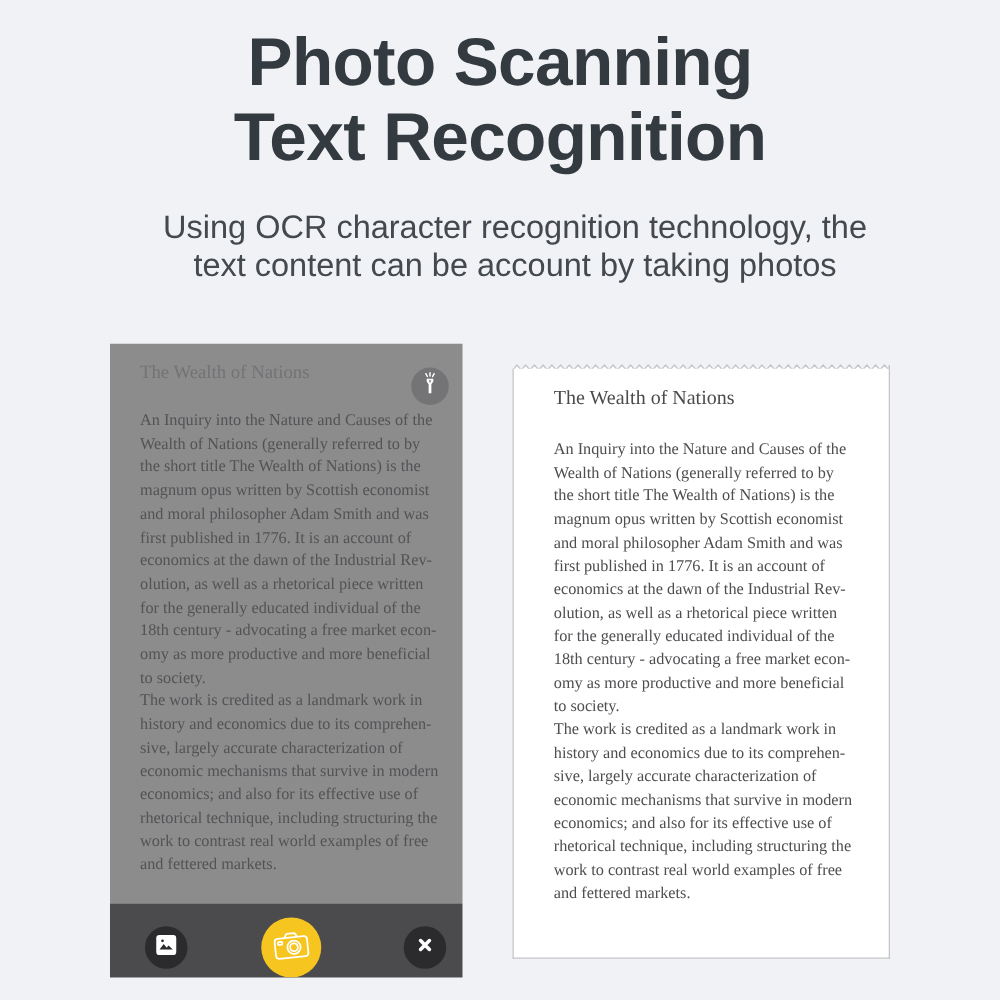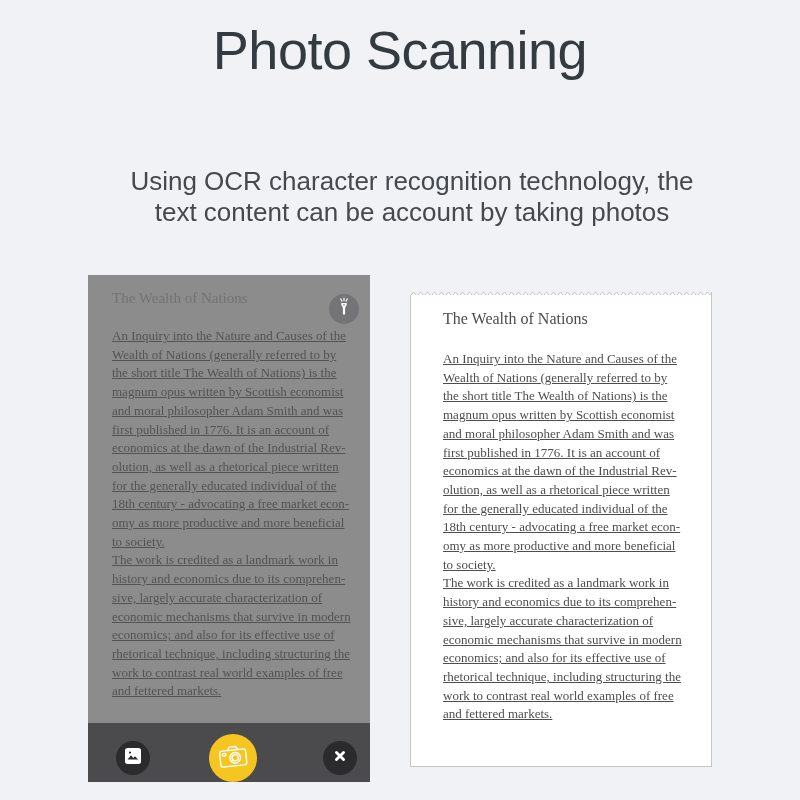--- a/index.html
+++ b/index.html
@@ -3,21 +3,21 @@
 <meta charset="utf-8">
 <style>
   html,body{margin:0;padding:0;}
   body{
     width:800px;height:800px;position:relative;overflow:hidden;
     background:#f1f2f6;
     font-family:"Liberation Sans", sans-serif;
   }
   .hero-title{
     position:absolute;top:20px;left:0;width:800px;text-align:center;
-    font-weight:normal;font-size:54px;line-height:60px;color:#343b40;letter-spacing:-0.5px;
+    font-weight:bold;font-size:54px;line-height:60px;color:#343b40;letter-spacing:-0.5px;
   }
   .hero-sub{
     position:absolute;top:166px;left:0;width:800px;text-align:center;
     font-size:26px;line-height:31px;color:#43494e;margin-left:12px;
   }
   
   .phone{
     position:absolute;left:88px;top:275px;width:282px;height:507px;
     background:#8c8c8c;overflow:hidden;
   }
@@ -28,21 +28,20 @@
   .flash-btn{
     position:absolute;left:241px;top:19px;width:30px;height:30px;border-radius:50%;
     background:#747477;display:flex;align-items:center;justify-content:center;cursor:pointer;
   }
   .phone-body{
     position:absolute;left:24px;top:52px;width:250px;
   }
   .book-text{
     font-family:"Liberation Serif", serif;font-size:13px;line-height:18.7px;
     white-space:pre-line;
-    text-decoration:underline;
   }
   .phone-body .book-text{color:#535356;}
   .bottom-bar{
     position:absolute;left:0;bottom:0;width:282px;height:59px;background:#4b4b4d;
   }
   .round-btn{
     position:absolute;border-radius:50%;display:flex;align-items:center;justify-content:center;cursor:pointer;
   }
   .gallery-btn{left:28px;top:18px;width:34px;height:34px;background:#2b2b2d;}
   .shutter-btn{left:121px;top:11px;width:48px;height:48px;background:#f7c520;}
@@ -64,20 +63,21 @@
   .paper-body{
     position:absolute;left:33px;top:62px;width:252px;
   }
   .paper-body .book-text{color:#4e4e51;}
 </style>
 </head>
 <body>
 
 <div class="hero-title">
   <span>Photo Scanning</span><br>
+  <span>Text Recognition</span>
 </div>
 
 <div class="hero-sub">
   <span>Using OCR character recognition technology, the</span><br>
   <span>text content can be account by taking photos</span>
 </div>
 
 <div class="phone">
   <div class="phone-title">The Wealth of Nations</div>
 

